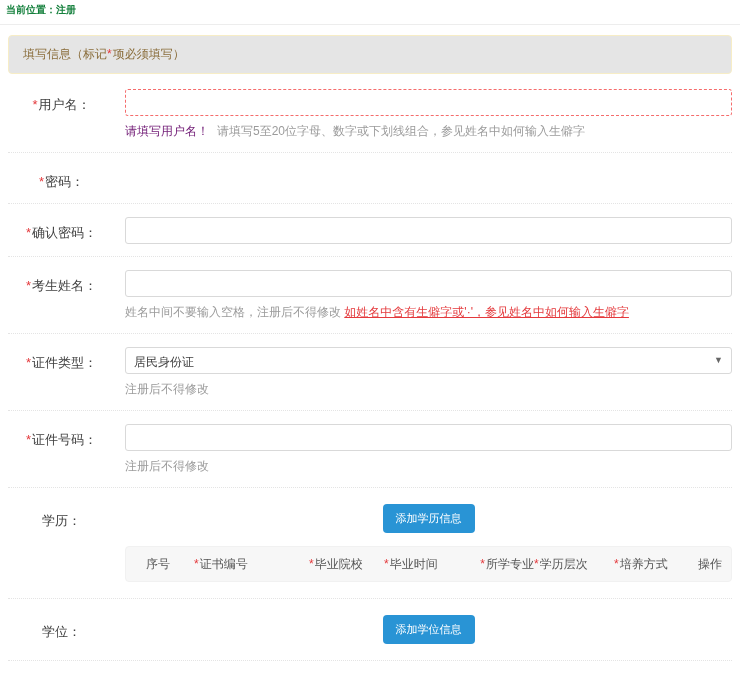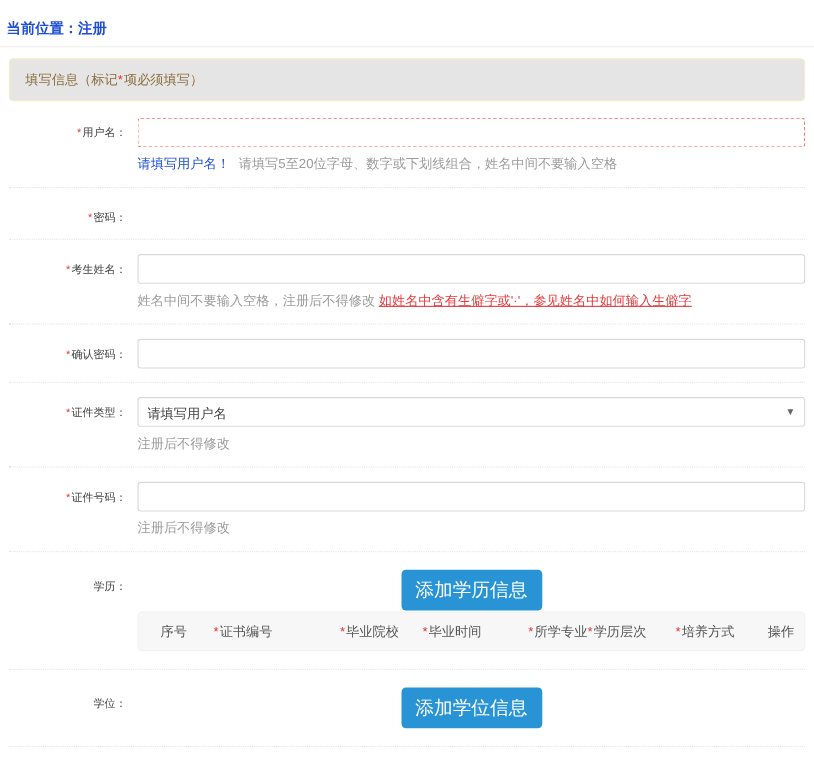--- a/index.html
+++ b/index.html
@@ -3,60 +3,60 @@
 <meta charset="utf-8">
 <style>
   * { margin:0; padding:0; box-sizing:border-box; }
   html,body { background:#fff; }
   body {
     width:740px; height:697px; overflow:hidden;
     font-family:"Liberation Sans","DejaVu Sans",sans-serif;
     font-size:12px; color:#333;
   }
   .breadcrumb {
-    padding:17px 6px 7px; font-weight:bold; color:#1d4ed8;
-    border-bottom:1px solid #ededed; font-size:13px;
+    padding:3px 6px 7px; font-weight:bold; color:#15803d;
+    border-bottom:1px solid #ededed; font-size:10px;
   }
   .banner {
     margin:10px 8px 2px; background:#e5e5e5; border:1px solid #f7edc6;
     border-radius:4px; padding:10px 14px; color:#8a6d3b; font-size:12px;
   }
   .star { color:#e4393c; margin-right:1px; font-style:normal; }
   .form { margin:0 8px; }
   .form-row { display:flex; padding:13px 0 12px; border-bottom:1px dotted #e4e4e4; }
   .label-col {
-    width:117px; flex:0 0 117px; text-align:right; padding-right:10px;
-    padding-top:7px; color:#404040; font-size:10px; white-space:nowrap;
+    width:117px; flex:0 0 117px; text-align:center; padding-right:10px;
+    padding-top:7px; color:#404040; font-size:13px; white-space:nowrap;
   }
   .control-col { flex:1; min-width:0; }
   input.text {
     width:100%; height:27px; border:1px solid #d9d9d9; border-radius:3px;
     padding:0 8px; font:inherit; color:#333; outline:none; background:#fff;
   }
   input.error-border { border:1px dashed #f56c6c; }
   .hint { margin-top:7px; color:#9b9b9b; font-size:12px; }
-  .error-text { color:#1d4ed8; margin-right:8px; }
+  .error-text { color:#701a75; margin-right:8px; }
   .red-link { color:#e4393c; text-decoration:underline; cursor:pointer; }
   .select {
     position:relative; width:100%; height:27px; border:1px solid #d9d9d9;
     border-radius:3px; padding:6px 22px 0 8px; color:#404040; background:#fff;
     cursor:pointer;
   }
   .select .arrow {
     position:absolute; right:8px; top:8px; font-size:9px; color:#666; line-height:1;
   }
   .section-row { padding:14px 0 16px; }
   .section-label { padding-top:10px; }
   .btn-row { display:flex; justify-content:center; padding:2px 0 0; }
   .btn {
     background:#2994d5; color:#fff; border:none; border-radius:4px;
-    padding:7px 13px; font-size:17px; font-family:inherit; cursor:pointer;
+    padding:7px 13px; font-size:11px; font-family:inherit; cursor:pointer;
   }
   .table-header {
-    margin-top:1px; background:#f7f7f7; border:1px solid #f1f1f1;
+    margin-top:13px; background:#f7f7f7; border:1px solid #f1f1f1;
     border-radius:4px; height:36px; display:flex; align-items:center;
     padding-left:20px; color:#555;
   }
   .th-cell { white-space:nowrap; overflow:hidden; }
   #edu-table .th-cell:nth-child(1){ width:48px; }
   #edu-table .th-cell:nth-child(2){ width:115px; }
   #edu-table .th-cell:nth-child(3){ width:75px; }
   #edu-table .th-cell:nth-child(4){ width:70px; }
   #edu-table .th-cell:nth-child(5){ width:80px;text-align:right; }
   #edu-table .th-cell:nth-child(6){ width:80px; }
@@ -76,59 +76,59 @@
 
 <div class="form">
 
   <div class="form-row">
     <div class="label-col">
       <span class="star">*</span><span>用户名：</span>
     </div>
     <div class="control-col">
       <input class="text error-border" type="text" value="" style="">
       <div class="hint">
-        <span class="error-text">请填写用户名！</span><span>请填写5至20位字母、数字或下划线组合，姓名中间不要输入空格</span>
+        <span class="error-text">请填写用户名！</span><span>请填写5至20位字母、数字或下划线组合，参见姓名中如何输入生僻字</span>
       </div>
     </div>
   </div>
 
   <div class="form-row">
     <div class="label-col">
       <span class="star">*</span><span>密码：</span>
+    </div>
+  </div>
+
+  <div class="form-row">
+    <div class="label-col">
+      <span class="star">*</span><span>确认密码：</span>
+    </div>
+    <div class="control-col">
+      <input class="text" type="password" value="" style="">
     </div>
   </div>
 
   <div class="form-row">
     <div class="label-col">
       <span class="star">*</span><span>考生姓名：</span>
     </div>
     <div class="control-col">
       <input class="text" type="text" value="" style="">
       <div class="hint">
         <span>姓名中间不要输入空格，注册后不得修改 </span><a class="red-link">如姓名中含有生僻字或'·'，参见姓名中如何输入生僻字</a>
       </div>
     </div>
   </div>
 
   <div class="form-row">
     <div class="label-col">
-      <span class="star">*</span><span>确认密码：</span>
-    </div>
-    <div class="control-col">
-      <input class="text" type="password" value="" style="">
-    </div>
-  </div>
-
-  <div class="form-row">
-    <div class="label-col">
       <span class="star">*</span><span>证件类型：</span>
     </div>
     <div class="control-col">
       <div class="select">
-        <span>请填写用户名</span>
+        <span>居民身份证</span>
         <span class="arrow">▼</span>
       </div>
       <div class="hint">注册后不得修改</div>
     </div>
   </div>
 
   <div class="form-row">
     <div class="label-col">
       <span class="star">*</span><span>证件号码：</span>
     </div>

